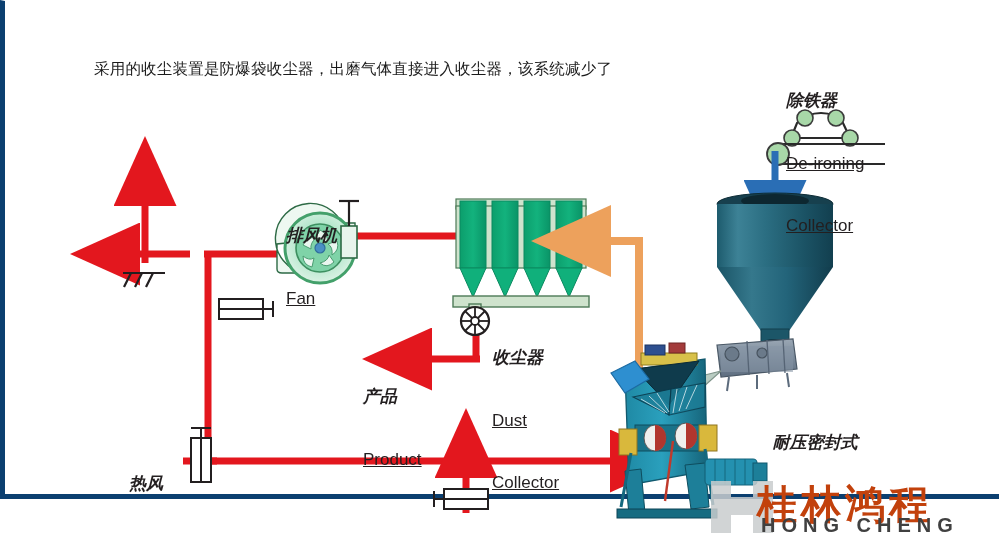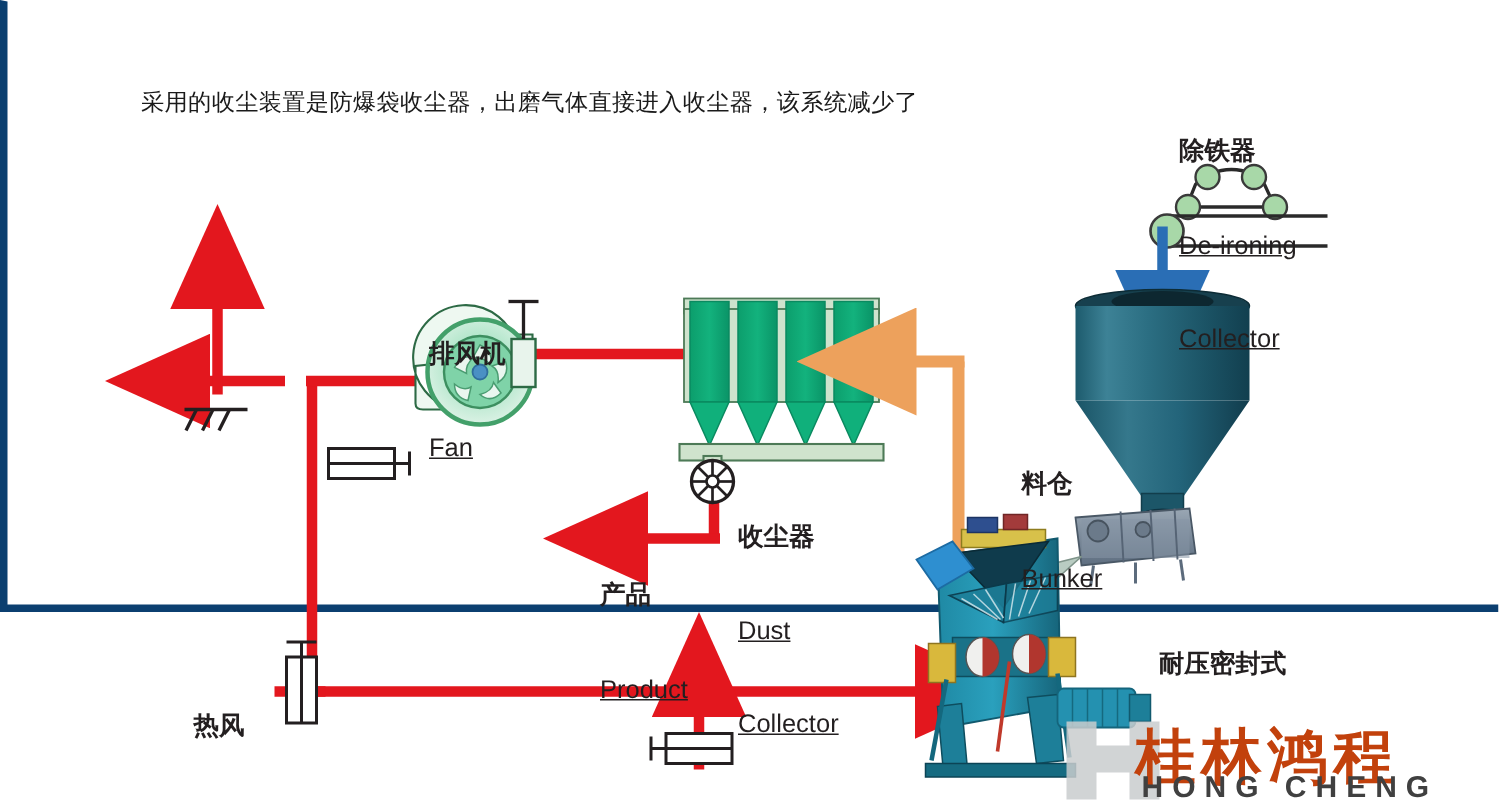--- a/index.html
+++ b/index.html
@@ -1,22 +1,22 @@
 <!DOCTYPE html>
 <html><head>
 <meta charset="utf-8">
 <style>
   html,body{margin:0;padding:0;background:#ffffff;}
   body{width:999px;height:540px;overflow:hidden;font-family:"Liberation Sans","DejaVu Sans",sans-serif;}
-  #page{position:relative;width:999px;height:408px;background:#fff;box-sizing:border-box;
+  #page{position:relative;width:999px;height:499px;background:#fff;box-sizing:border-box;
         border-left:5px solid #0b3f70;border-bottom:5px solid #0b3f70;border-top:1px solid #ffffff;}
   .txt{position:absolute;color:#231f20;white-space:pre;line-height:1.28;}
   #caption{left:55px;top:18px;width:640px;font-size:15.5px;color:#1a1a1a;letter-spacing:.2px;}
   #caption .ind{display:block;text-indent:34px;}
-  .lbl-cn{font-size:17px;font-weight:bold;color:#231f20;}
+  .lbl-cn{font-size:17px;font-weight:bold;color:#231f20;font-style:italic;}
   .lbl-en{font-size:17px;color:#231f20;text-decoration:underline;}
   svg.layer{position:absolute;left:0;top:0;width:999px;height:540px;pointer-events:none;}
 </style>
 </head>
 <body>
 
 <div id="page">
 
   <div class="txt" id="caption">
     <span class="ind">采用的收尘装置是防爆袋收尘器，出磨气体直接进入收尘器，该系统减少了</span>
@@ -290,37 +290,33 @@
       <path d="M706,480 L726,480 L726,496 L748,496 L748,480 L768,480 L768,532 L748,532 L748,514 L726,514 L726,532 L706,532 Z" fill="#c9ccce"></path>
     </g>
   </svg>
 
   <div class="txt" style="left:781px;top:48px;">
     <div class="lbl-cn">除铁器</div>
     <div class="lbl-en">De-ironing</div>
     <div class="lbl-en">Collector</div>
   </div>
 
-  <div class="txt" style="left:676px;top:270px;">
-    <div class="lbl-cn">料仓</div>
-    <div class="lbl-en">Bunker</div>
-  </div>
 
   <div class="txt" style="left:281px;top:183px;">
     <div class="lbl-cn">排风机</div>
     <div class="lbl-en">Fan</div>
   </div>
 
   <div class="txt" style="left:487px;top:305px;">
     <div class="lbl-cn">收尘器</div>
     <div class="lbl-en">Dust</div>
     <div class="lbl-en">Collector</div>
   </div>
 
-  <div class="txt" style="left:358px;top:344px;margin-left:37px;">
+  <div class="txt" style="left:358px;top:344px;">
     <div class="lbl-cn">产品</div>
     <div class="lbl-en">Product</div>
   </div>
 
   <div class="txt" style="left:124px;top:431px;">
     <div class="lbl-cn">热风</div>
     <div class="lbl-en">Hot</div>
     
   </div>
 

